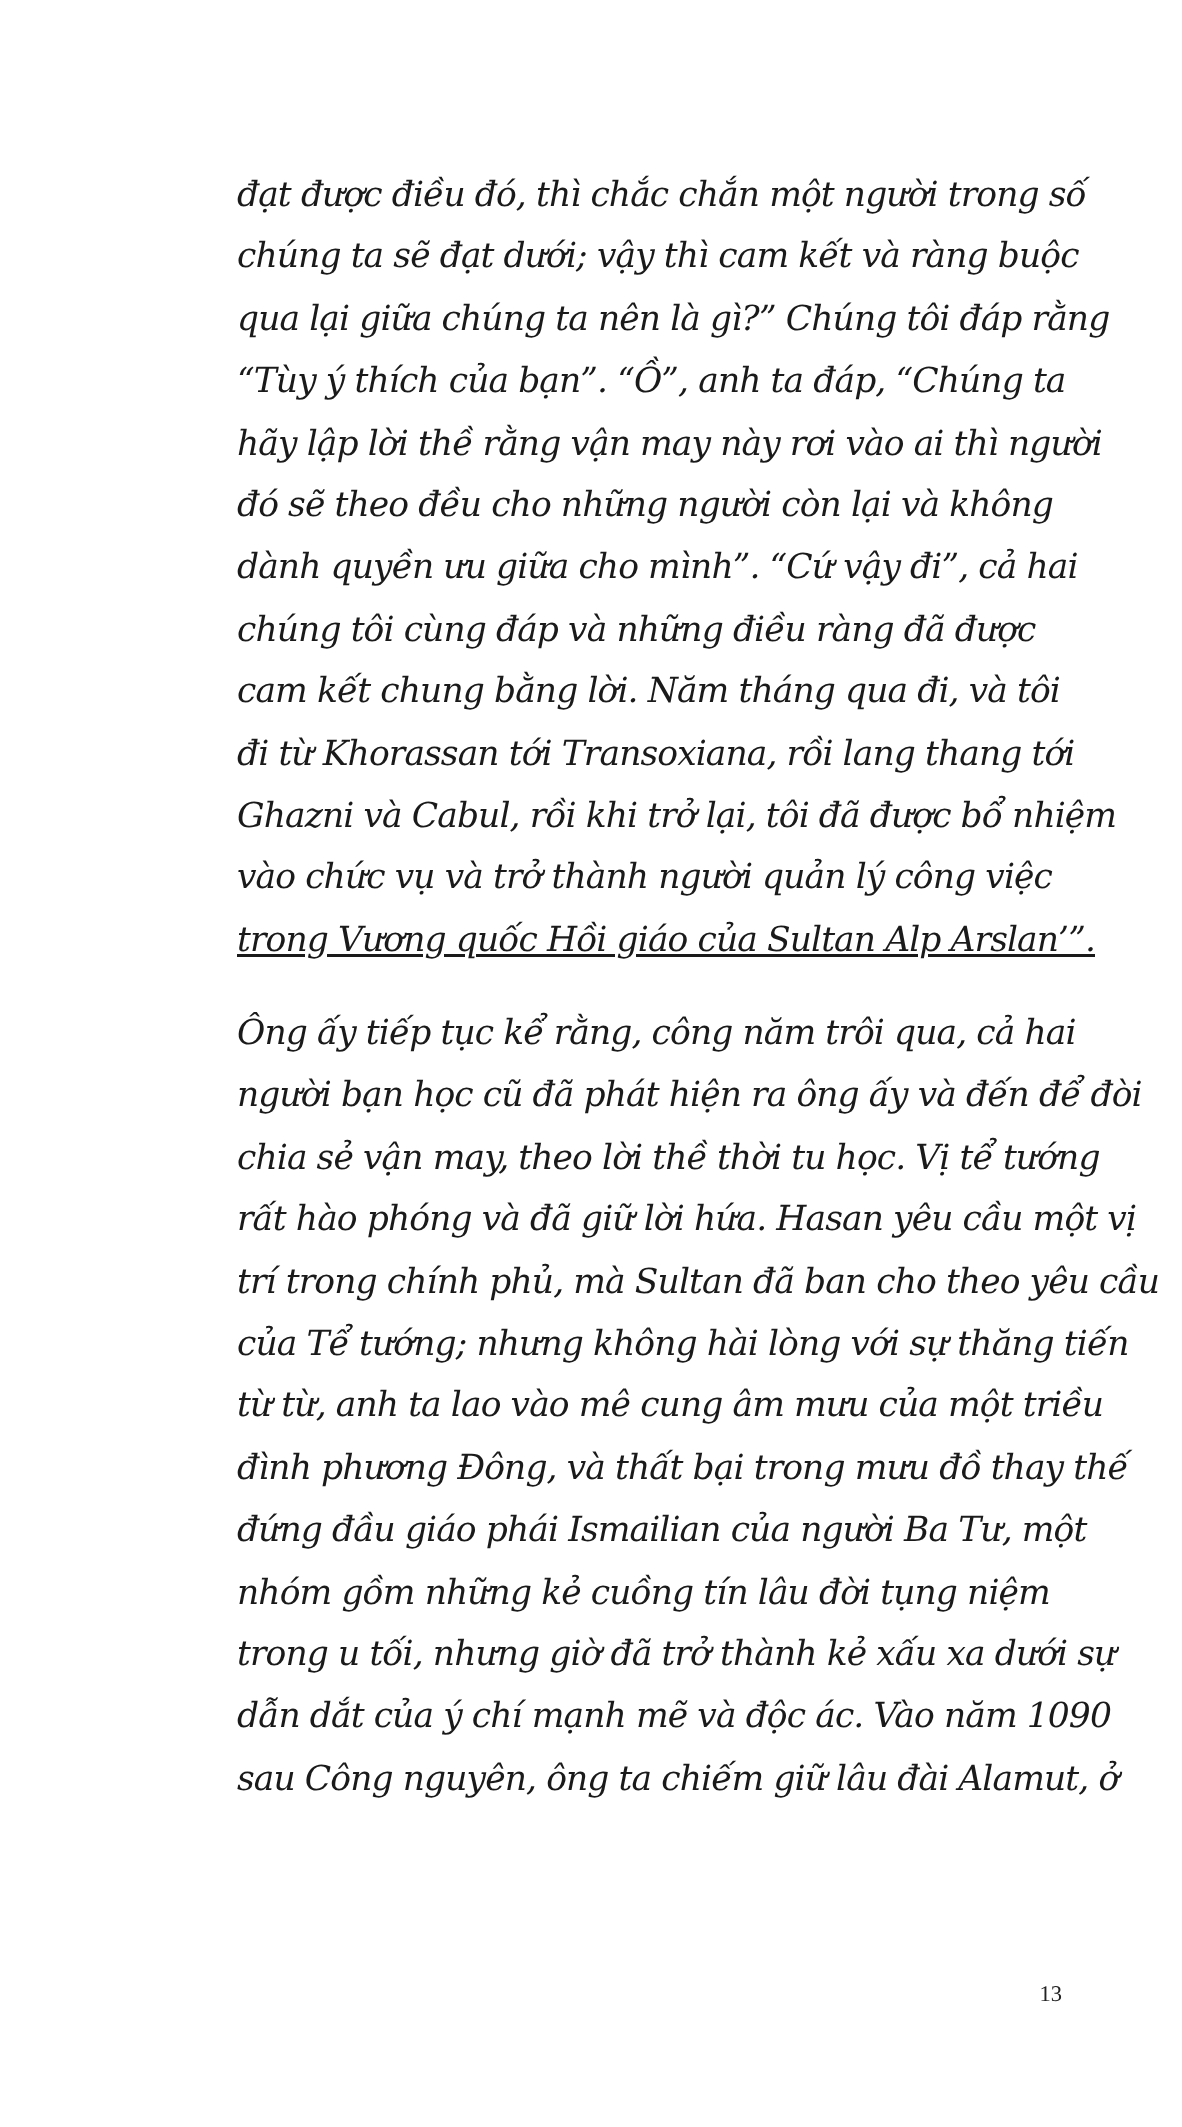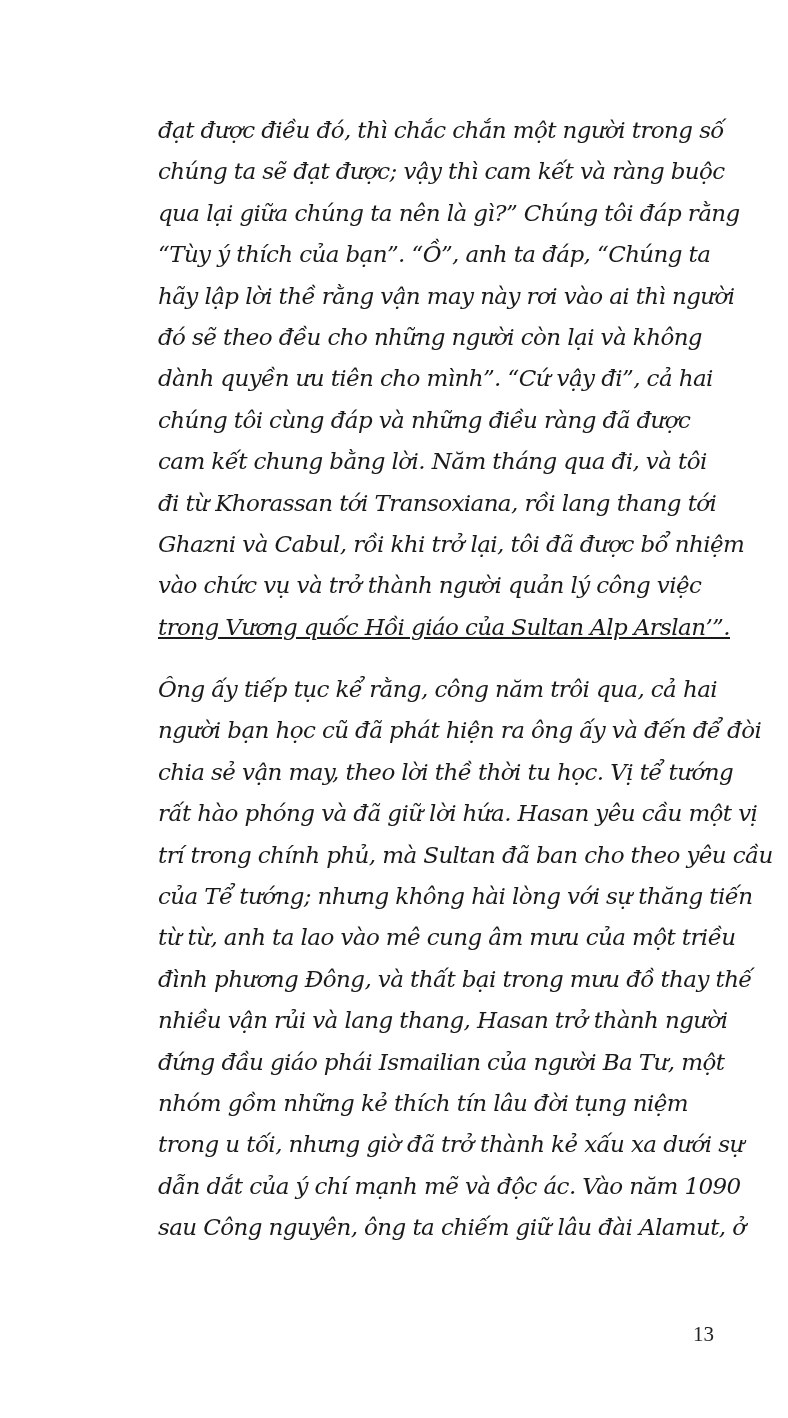--- a/index.html
+++ b/index.html
@@ -47,55 +47,54 @@
       margin: 0;
     }
     .para + .para {
       margin-top: 21px;
     }
     .page-number {
       position: absolute;
       left: 693px;
       top: 1322px;
       font-family: "Liberation Serif", "DejaVu Serif", serif;
-      font-size: 21px;
+      font-size: 15px;
       color: #222;
     }
   </style>
 </head>
 <body>
 
 <div class="page">
   <div class="text-block">
     <p class="para">
       <span class="line">đạt được điều đó, thì chắc chắn một người trong số</span>
-      <span class="line">chúng ta sẽ đạt được; vậy thì cam kết và ràng buộc</span>
+      <span class="line">chúng ta sẽ đạt dưới; vậy thì cam kết và ràng buộc</span>
       <span class="line">qua lại giữa chúng ta nên là gì?” Chúng tôi đáp rằng</span>
       <span class="line">“Tùy ý thích của bạn”. “Ồ”, anh ta đáp, “Chúng ta</span>
       <span class="line">hãy lập lời thề rằng vận may này rơi vào ai thì người</span>
       <span class="line">đó sẽ theo đều cho những người còn lại và không</span>
-      <span class="line">dành quyền ưu tiên cho mình”. “Cứ vậy đi”, cả hai</span>
+      <span class="line">dành quyền ưu giữa cho mình”. “Cứ vậy đi”, cả hai</span>
       <span class="line">chúng tôi cùng đáp và những điều ràng đã được</span>
       <span class="line">cam kết chung bằng lời. Năm tháng qua đi, và tôi</span>
       <span class="line">đi từ Khorassan tới Transoxiana, rồi lang thang tới</span>
       <span class="line">Ghazni và Cabul, rồi khi trở lại, tôi đã được bổ nhiệm</span>
       <span class="line">vào chức vụ và trở thành người quản lý công việc</span>
       <span class="line last">trong Vương quốc Hồi giáo của Sultan Alp Arslan’”.</span>
     </p>
     <p class="para">
       <span class="line">Ông ấy tiếp tục kể rằng, công năm trôi qua, cả hai</span>
       <span class="line">người bạn học cũ đã phát hiện ra ông ấy và đến để đòi</span>
       <span class="line">chia sẻ vận may, theo lời thề thời tu học. Vị tể tướng</span>
       <span class="line">rất hào phóng và đã giữ lời hứa. Hasan yêu cầu một vị</span>
       <span class="line">trí trong chính phủ, mà Sultan đã ban cho theo yêu cầu</span>
       <span class="line">của Tể tướng; nhưng không hài lòng với sự thăng tiến</span>
       <span class="line">từ từ, anh ta lao vào mê cung âm mưu của một triều</span>
       <span class="line">đình phương Đông, và thất bại trong mưu đồ thay thế</span>
-      <span class="line">nhiều vận rủi và lang thang, Hasan trở thành người</span>
       <span class="line">đứng đầu giáo phái Ismailian của người Ba Tư, một</span>
-      <span class="line">nhóm gồm những kẻ thích tín lâu đời tụng niệm</span>
+      <span class="line">nhóm gồm những kẻ cuồng tín lâu đời tụng niệm</span>
       <span class="line">trong u tối, nhưng giờ đã trở thành kẻ xấu xa dưới sự</span>
       <span class="line">dẫn dắt của ý chí mạnh mẽ và độc ác. Vào năm 1090</span>
       <span class="line">sau Công nguyên, ông ta chiếm giữ lâu đài Alamut, ở</span>
     </p>
   </div>
   <div class="page-number">13</div>
 </div>
 
 </body></html>

